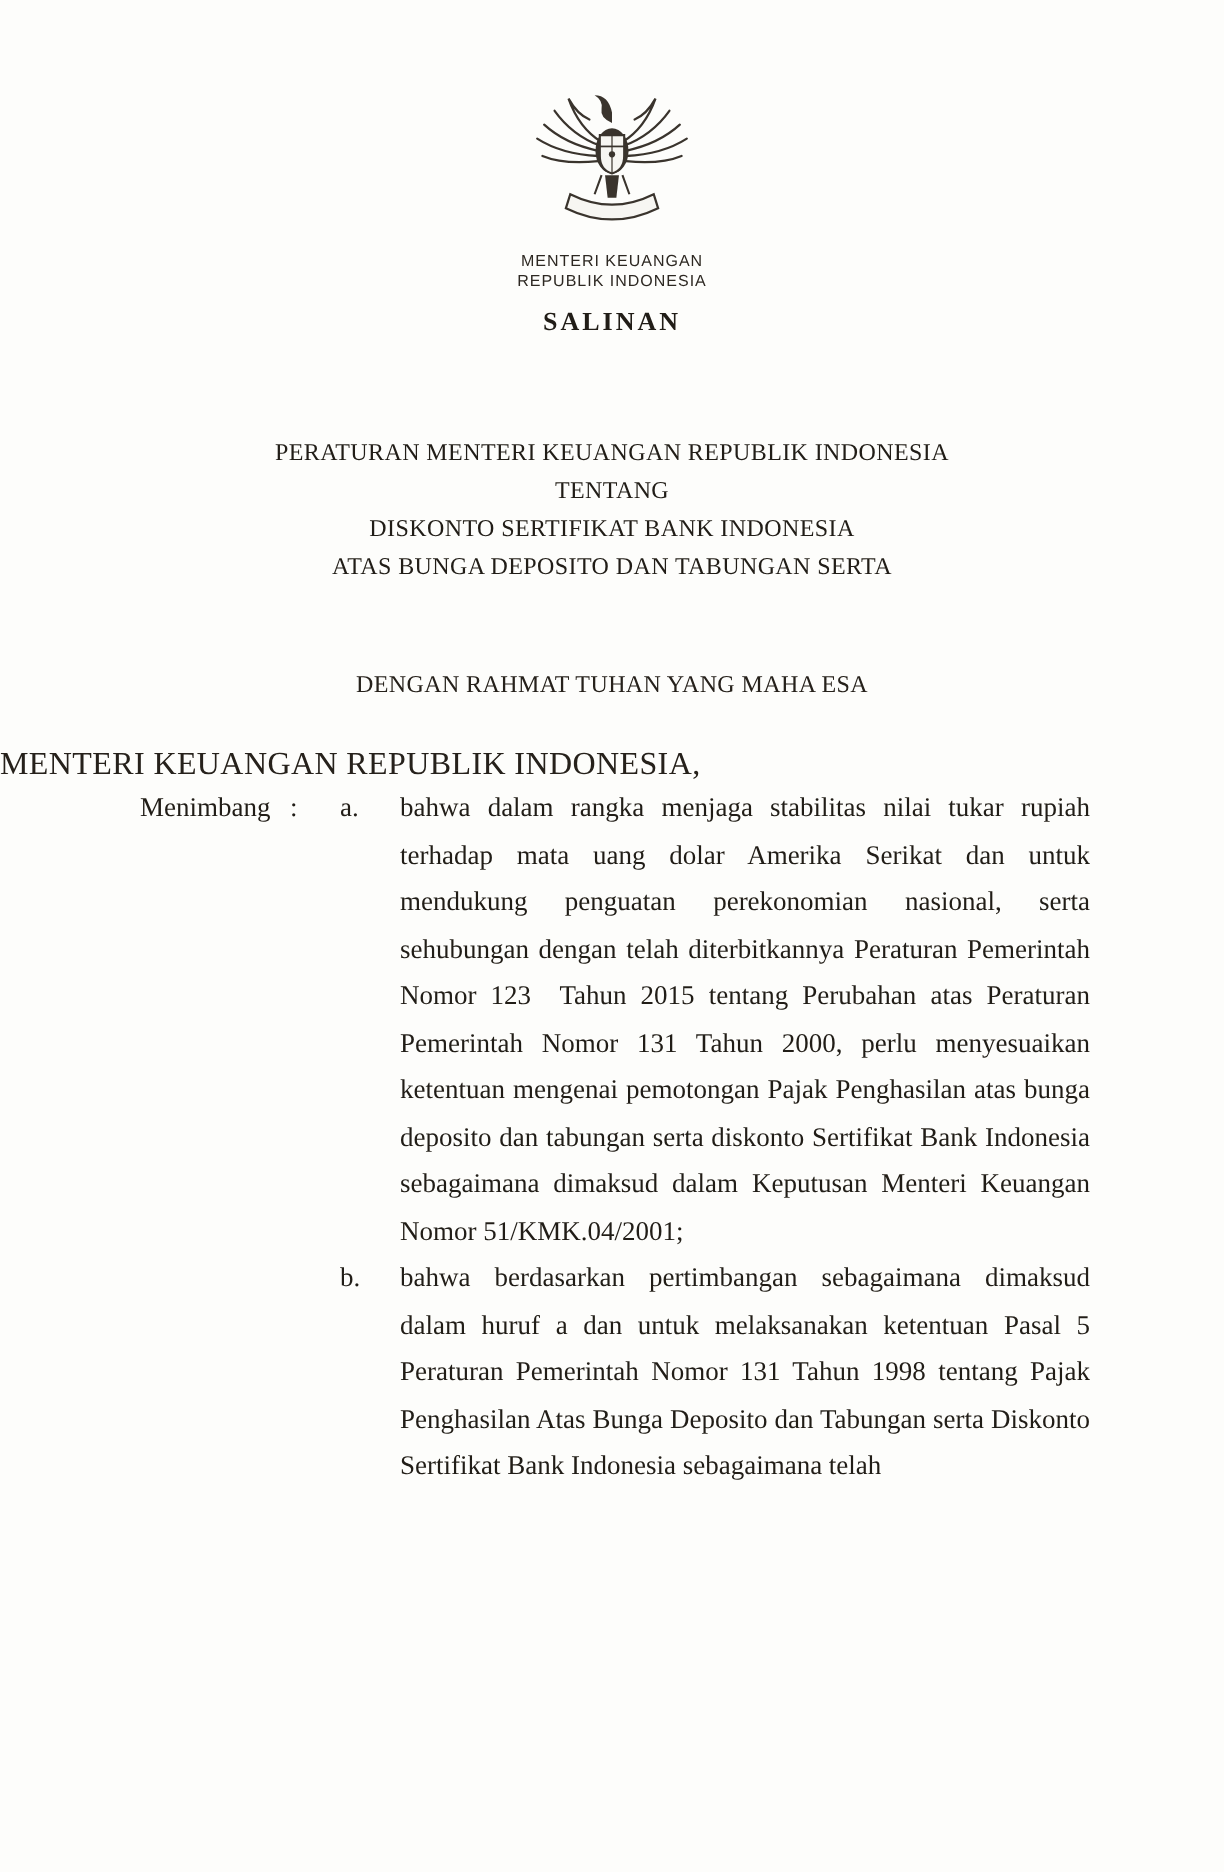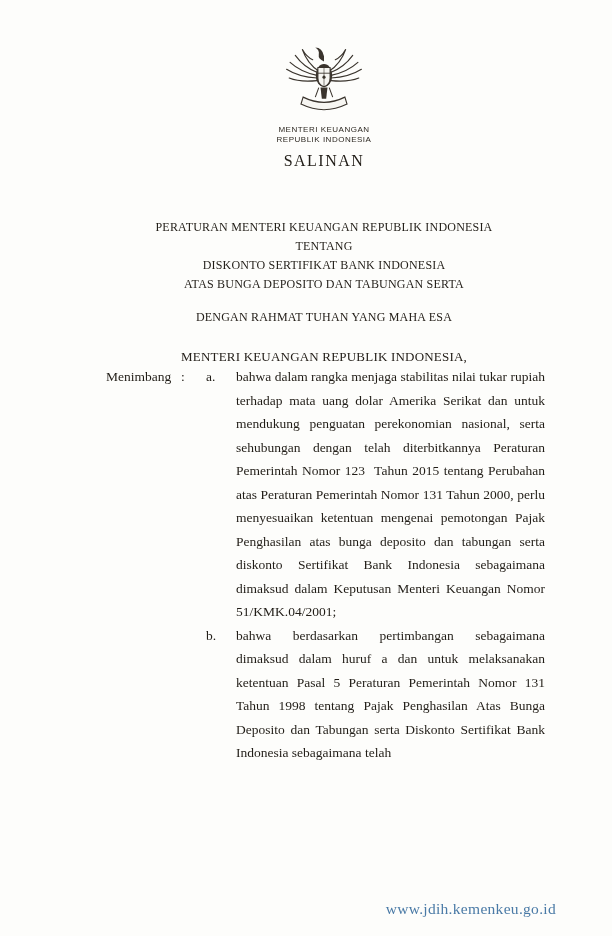--- a/index.html
+++ b/index.html
@@ -6,55 +6,54 @@
   html, body { width: 612px; height: 936px; }
   body { font-family: "Liberation Serif", serif; }
 
   .page {
     position: relative;
     width: 612px;
     height: 936px;
     background: #fdfdfb;
     color: #26211b;
     overflow: hidden;
-    padding-left: 36px;
   }
 
   .letterhead { text-align: center; padding-top: 38px; }
 
   .emblem { display: inline-block; line-height: 0; }
 
   .ministry {
     font-family: "Liberation Sans", sans-serif;
     font-size: 8px;
     line-height: 10px;
     letter-spacing: 0.5px;
     color: #2d2822;
     margin-top: 3px;
   }
 
   .salinan {
-    font-size: 16px;
-    font-weight: normal;
+    font-size: 13px;
+    font-weight: bold;
     letter-spacing: 1.5px;
     margin-top: 7px;
     color: #211d17;
   }
 
   .title-block {
     text-align: center;
     margin-top: 48px;
     font-size: 12px;
     line-height: 19px;
     letter-spacing: 0.2px;
     color: #211d17;
   }
 
-  .invocation { text-align: center; margin-top: 16px; font-size: 12px; letter-spacing: 0.2px; }
-  .authority  { text-align: center; margin-top: 24px; font-size: 13px; letter-spacing: 0.2px; }
+  .invocation { text-align: center; margin-top: 42px; font-size: 12px; letter-spacing: 0.2px; }
+  .authority  { margin-top: 24px; font-size: 16px; letter-spacing: 0.2px; }
 
   .body-block {
     padding-left: 70px;
     padding-right: 67px;
     font-size: 13.5px;
     line-height: 23.5px;
     color: #211d17;
   }
 
   .consider { display: flex; align-items: flex-start; }
@@ -140,15 +139,14 @@
           <div class="item-text">bahwa dalam rangka menjaga stabilitas nilai tukar rupiah terhadap mata uang dolar Amerika Serikat dan untuk mendukung penguatan perekonomian nasional, serta sehubungan dengan telah diterbitkannya Peraturan Pemerintah Nomor 123 &nbsp;Tahun 2015 tentang Perubahan atas Peraturan Pemerintah Nomor 131 Tahun 2000, perlu menyesuaikan ketentuan mengenai pemotongan Pajak Penghasilan atas bunga deposito dan tabungan serta diskonto Sertifikat Bank Indonesia sebagaimana dimaksud dalam Keputusan Menteri Keuangan Nomor 51/KMK.04/2001;</div>
         </div>
         <div class="consider-item">
           <div class="item-marker">b.</div>
           <div class="item-text">bahwa berdasarkan pertimbangan sebagaimana dimaksud dalam huruf a dan untuk melaksanakan ketentuan Pasal 5 Peraturan Pemerintah Nomor 131 Tahun 1998 tentang Pajak Penghasilan Atas Bunga Deposito dan Tabungan serta Diskonto Sertifikat Bank Indonesia sebagaimana telah</div>
         </div>
       </div>
     </div>
   </div>
 
-  <a class="footer-url" href="#" style="color: rgb(74, 122, 166);">www.jdih.kemenkeu.go.id</a>
 
 </div>
 
 </body></html>

